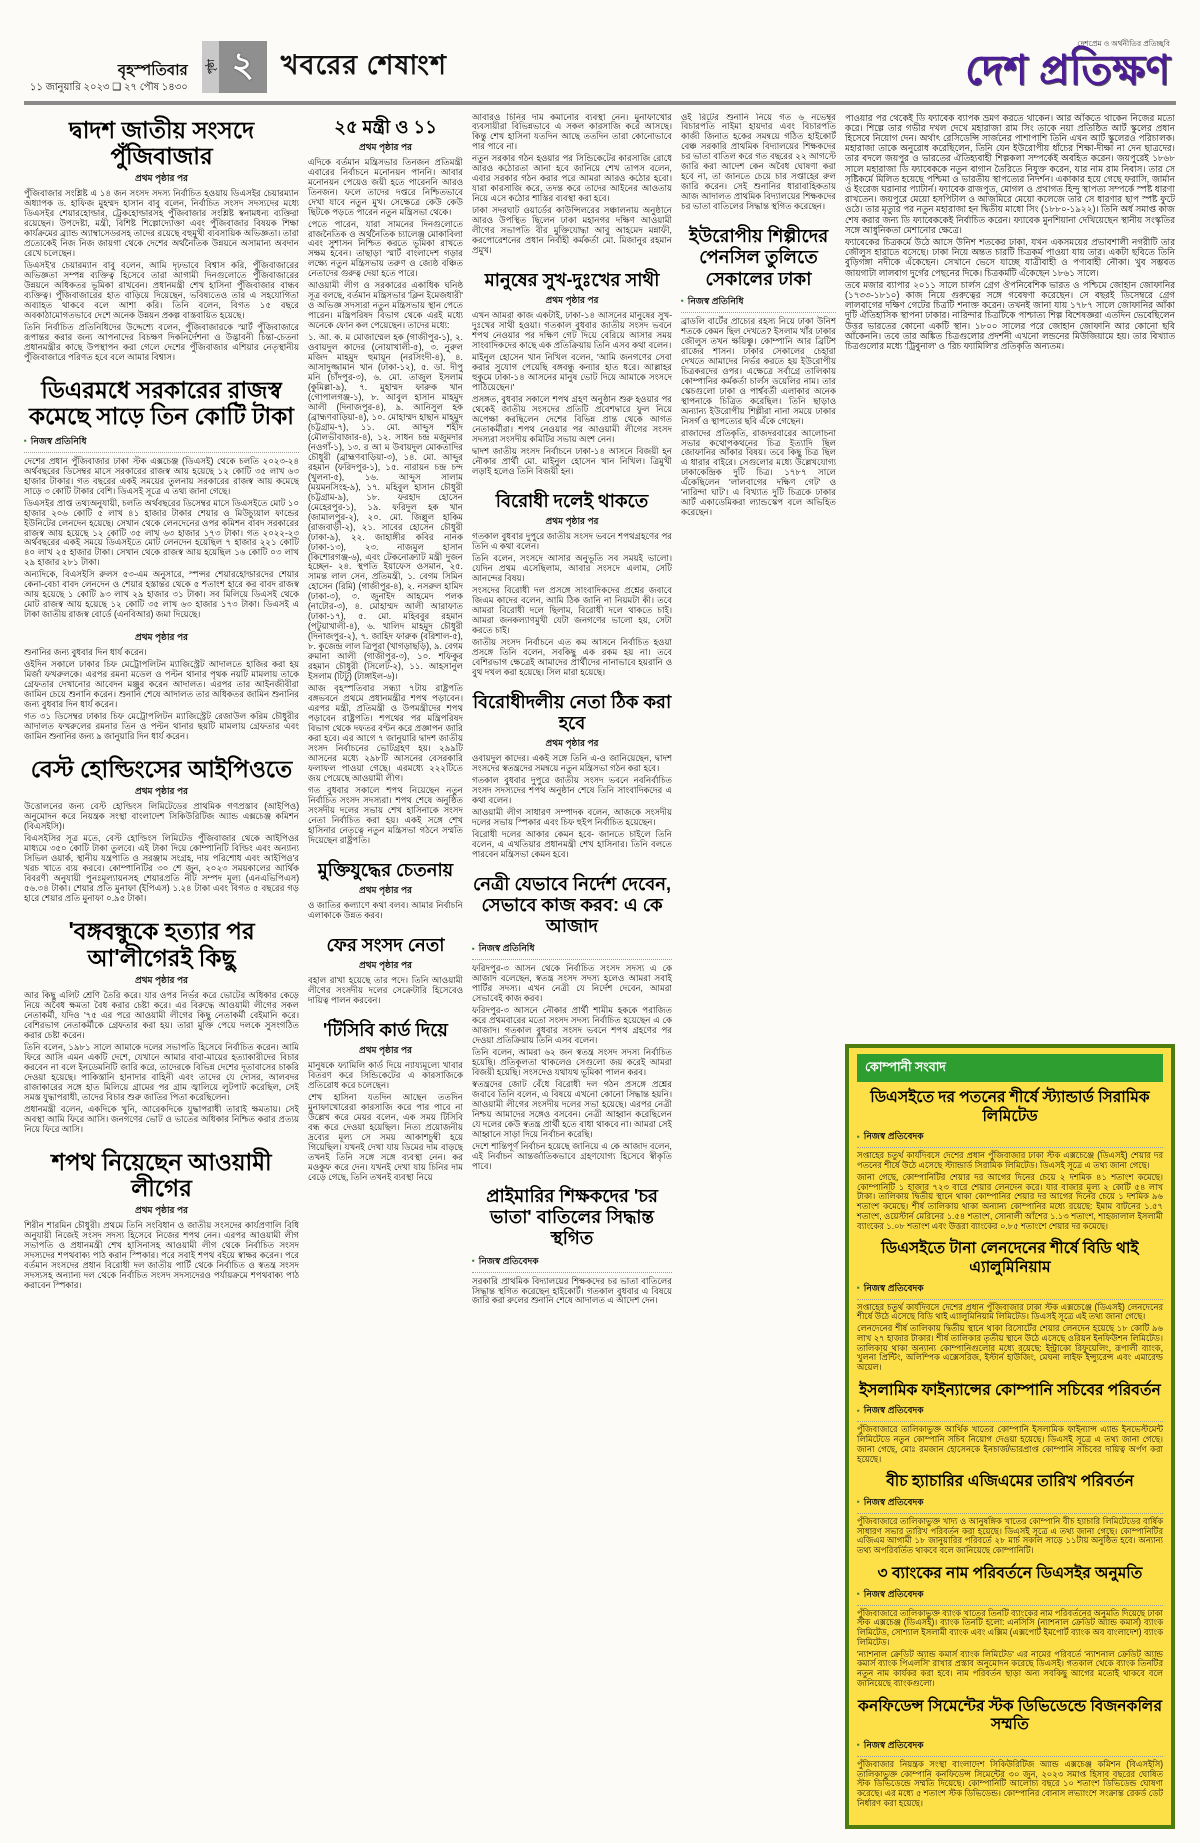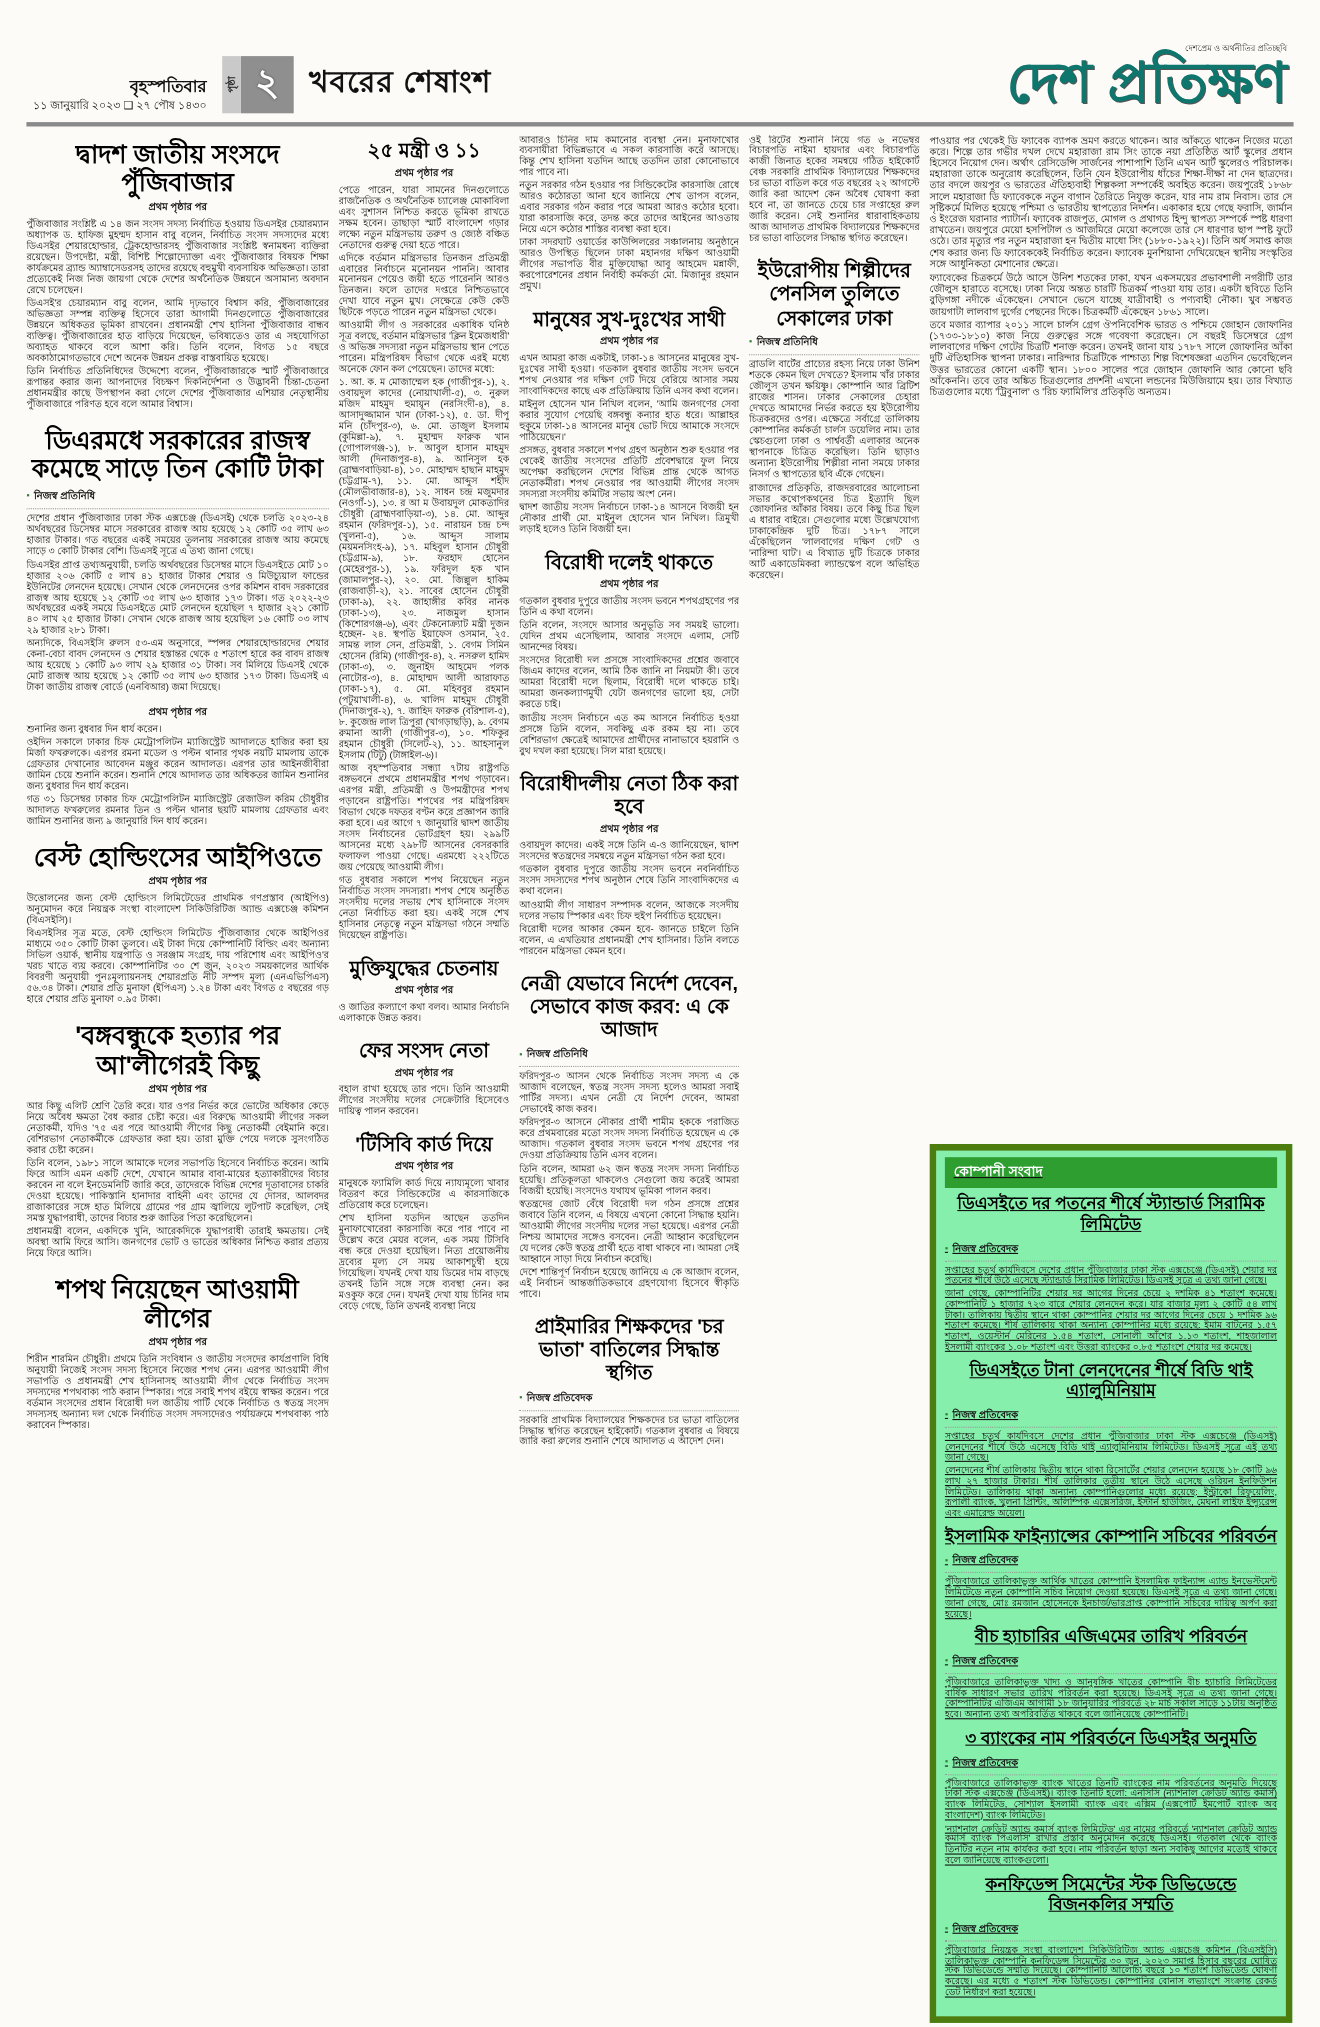--- a/index.html
+++ b/index.html
@@ -12,21 +12,21 @@
   .mast-date { text-align:right; line-height:1.2; }
   .mast-weekday { font-size:15px; font-weight:bold; }
   .mast-dateline { font-size:10px; margin-top:2px; }
   .pagebox { display:flex; height:52px; }
   .pagebox .pword { writing-mode:vertical-rl; transform:rotate(180deg); background:#c9c9c9; color:#222; font-size:9px; font-weight:bold; padding:2px 1px; display:flex; align-items:center; justify-content:center; }
   .pagebox .pnum { width:48px; background:#8f8f8f; color:#fff; font-size:34px; font-weight:800; display:flex; align-items:center; justify-content:center; text-shadow:0 0 2px #333; }
   .section-title { font-size:27px; font-weight:800; letter-spacing:1px; padding-bottom:4px; }
   .mast-spacer { flex:1; }
   .brand { text-align:right; line-height:1; padding-bottom:2px; }
   .brand-tagline { font-size:7.5px; color:#333; margin-bottom:2px; }
-  .brand-logo { font-size:51px; font-weight:800; letter-spacing:0; color:#0f766e; text-shadow:1px 1px 0 #555; }
+  .brand-logo { font-size:41px; font-weight:800; letter-spacing:0; color:#4c1d95; text-shadow:1px 1px 0 #555; }
 
   
   .content { display:flex; gap:9px; margin-top:8px; height:1716px; overflow:hidden; }
   .col { overflow:hidden; display:flex; flex-direction:column; }
   .col1 { width:275px; }
   .col2 { width:155px; }
   .col3 { width:200px; }
   .col4 { width:155px; }
   .col5 { width:330px; }
 
@@ -35,21 +35,21 @@
   .h-lg { font-size:23px; line-height:1.15; margin:4px 0 2px; }
   .h-md { font-size:18px; line-height:1.18; margin:4px 0 2px; }
   .h-co { font-size:15.5px; line-height:1.2; margin:6px 0 2px; text-align:center; }
   .kicker { text-align:center; font-size:9px; font-weight:bold; margin-bottom:3px; }
   .byline { display:flex; align-items:center; gap:4px; font-size:9px; font-weight:bold; padding:2px 0 3px; border-bottom:1px dotted #999; margin-bottom:4px; }
   .byline .bullet { color:#2e7d32; font-size:8px; line-height:1; }
   .body-p { font-size:8.6px; line-height:1.16; text-align:justify; margin-bottom:2px; word-break:break-word; }
   .col5 .body-p { font-size:8.8px; }
 
   
-  .company-box { margin-top:auto; border:6px solid #4d7c0f; background:#86efac; padding:6px 8px 8px; overflow:hidden; max-height:905px;text-decoration:underline; }
+  .company-box { margin-top:auto; border:4px solid #4d7c0f; background:#fde047; padding:6px 8px 8px; overflow:hidden; max-height:905px; }
   .company-bar { background:#2f9e31; color:#fff; font-size:12.5px; font-weight:bold; padding:4px 8px; margin-bottom:4px; }
   .company-box .body-p { font-size:8.4px; }
   .company-box .byline { margin-bottom:3px; }
 </style>
 </head>
 <body>
 
 <div class="page">
 
   <header class="masthead">
@@ -110,22 +110,22 @@
         <article class="article">
           <h2 class="headline h-lg">শপথ নিয়েছেন আওয়ামী লীগের</h2>
           <div class="kicker">প্রথম পৃষ্ঠার পর</div>
           <p class="body-p">শিরীন শারমিন চৌধুরী। প্রথমে তিনি সংবিধান ও জাতীয় সংসদের কার্যপ্রণালি বিধি অনুযায়ী নিজেই সংসদ সদস্য হিসেবে নিজের শপথ নেন। এরপর আওয়ামী লীগ সভাপতি ও প্রধানমন্ত্রী শেখ হাসিনাসহ আওয়ামী লীগ থেকে নির্বাচিত সংসদ সদস্যদের শপথবাক্য পাঠ করান স্পিকার। পরে সবাই শপথ বইয়ে স্বাক্ষর করেন। পরে বর্তমান সংসদের প্রধান বিরোধী দল জাতীয় পার্টি থেকে নির্বাচিত ও স্বতন্ত্র সংসদ সদস্যসহ অন্যান্য দল থেকে নির্বাচিত সংসদ সদস্যদেরও পর্যায়ক্রমে শপথবাক্য পাঠ করাবেন স্পিকার।</p>
         </article>
       </div>
     <div class="col col2">
         <article class="article">
           <h2 class="headline h-md">২৫ মন্ত্রী ও ১১</h2>
           <div class="kicker">প্রথম পৃষ্ঠার পর</div>
+          <p class="body-p">এদিকে বর্তমান মন্ত্রিসভার তিনজন প্রতিমন্ত্রী এবারের নির্বাচনে মনোনয়ন পাননি। আবার মনোনয়ন পেয়েও জয়ী হতে পারেননি আরও তিনজন। ফলে তাদের দপ্তরে নিশ্চিতভাবে দেখা যাবে নতুন মুখ। সেক্ষেত্রে কেউ কেউ ছিটকে পড়তে পারেন নতুন মন্ত্রিসভা থেকে।</p>
           <p class="body-p">পেতে পারেন, যারা সামনের দিনগুলোতে রাজনৈতিক ও অর্থনৈতিক চ্যালেঞ্জ মোকাবিলা এবং সুশাসন নিশ্চিত করতে ভূমিকা রাখতে সক্ষম হবেন। তাছাড়া স্মার্ট বাংলাদেশ গড়ার লক্ষ্যে নতুন মন্ত্রিসভায় তরুণ ও জ্যেষ্ঠ বঞ্চিত নেতাদের গুরুত্ব দেয়া হতে পারে।</p>
-          <p class="body-p">এদিকে বর্তমান মন্ত্রিসভার তিনজন প্রতিমন্ত্রী এবারের নির্বাচনে মনোনয়ন পাননি। আবার মনোনয়ন পেয়েও জয়ী হতে পারেননি আরও তিনজন। ফলে তাদের দপ্তরে নিশ্চিতভাবে দেখা যাবে নতুন মুখ। সেক্ষেত্রে কেউ কেউ ছিটকে পড়তে পারেন নতুন মন্ত্রিসভা থেকে।</p>
           <p class="body-p">আওয়ামী লীগ ও সরকারের একাধিক ঘনিষ্ঠ সূত্র বলছে, বর্তমান মন্ত্রিসভার 'ক্লিন ইমেজধারী' ও অভিজ্ঞ সদস্যরা নতুন মন্ত্রিসভায় স্থান পেতে পারেন। মন্ত্রিপরিষদ বিভাগ থেকে এরই মধ্যে অনেকে ফোন কল পেয়েছেন। তাদের মধ্যে:</p>
           <p class="body-p">১. আ. ক. ম মোজাম্মেল হক (গাজীপুর-১), ২. ওবায়দুল কাদের (নোয়াখালী-৫), ৩. নুরুল মজিদ মাহমুদ হুমায়ূন (নরসিংদী-৪), ৪. আসাদুজ্জামান খান (ঢাকা-১২), ৫. ডা. দীপু মনি (চাঁদপুর-৩), ৬. মো. তাজুল ইসলাম (কুমিল্লা-৯), ৭. মুহাম্মদ ফারুক খান (গোপালগঞ্জ-১), ৮. আবুল হাসান মাহমুদ আলী (দিনাজপুর-৪), ৯. আনিসুল হক (ব্রাহ্মণবাড়িয়া-৪), ১০. মোহাম্মদ হাছান মাহমুদ (চট্টগ্রাম-৭), ১১. মো. আব্দুস শহীদ (মৌলভীবাজার-৪), ১২. সাধন চন্দ্র মজুমদার (নওগাঁ-১), ১৩. র আ ম উবায়দুল মোকতাদির চৌধুরী (ব্রাহ্মণবাড়িয়া-৩), ১৪. মো. আব্দুর রহমান (ফরিদপুর-১), ১৫. নারায়ন চন্দ্র চন্দ (খুলনা-৫), ১৬. আব্দুস সালাম (ময়মনসিংহ-৯), ১৭. মহিবুল হাসান চৌধুরী (চট্টগ্রাম-৯), ১৮. ফরহাদ হোসেন (মেহেরপুর-১), ১৯. ফরিদুল হক খান (জামালপুর-২), ২০. মো. জিল্লুল হাকিম (রাজবাড়ী-২), ২১. সাবের হোসেন চৌধুরী (ঢাকা-৯), ২২. জাহাঙ্গীর কবির নানক (ঢাকা-১৩), ২৩. নাজমুল হাসান (কিশোরগঞ্জ-৬), এবং টেকনোক্র্যাট মন্ত্রী দুজন হচ্ছেন- ২৪. স্থপতি ইয়াফেস ওসমান, ২৫. সামন্ত লাল সেন, প্রতিমন্ত্রী, ১. বেগম সিমিন হোসেন (রিমি) (গাজীপুর-৪), ২. নসরুল হামিদ (ঢাকা-৩), ৩. জুনাইদ আহমেদ পলক (নাটোর-৩), ৪. মোহাম্মদ আলী আরাফাত (ঢাকা-১৭), ৫. মো. মহিববুর রহমান (পটুয়াখালী-৪), ৬. খালিদ মাহমুদ চৌধুরী (দিনাজপুর-২), ৭. জাহিদ ফারুক (বরিশাল-৫), ৮. কুজেন্দ্র লাল ত্রিপুরা (খাগড়াছড়ি), ৯. বেগম রুমানা আলী (গাজীপুর-৩), ১০. শফিকুর রহমান চৌধুরী (সিলেট-২), ১১. আহসানুল ইসলাম (টিটু) (টাঙ্গাইল-৬)।</p>
           <p class="body-p">আজ বৃহস্পতিবার সন্ধ্যা ৭টায় রাষ্ট্রপতি বঙ্গভবনে প্রথমে প্রধানমন্ত্রীর শপথ পড়াবেন। এরপর মন্ত্রী, প্রতিমন্ত্রী ও উপমন্ত্রীদের শপথ পড়াবেন রাষ্ট্রপতি। শপথের পর মন্ত্রিপরিষদ বিভাগ থেকে দফতর বণ্টন করে প্রজ্ঞাপন জারি করা হবে। এর আগে ৭ জানুয়ারি দ্বাদশ জাতীয় সংসদ নির্বাচনের ভোটগ্রহণ হয়। ২৯৯টি আসনের মধ্যে ২৯৮টি আসনের বেসরকারি ফলাফল পাওয়া গেছে। এরমধ্যে ২২২টিতে জয় পেয়েছে আওয়ামী লীগ।</p>
           <p class="body-p">গত বুধবার সকালে শপথ নিয়েছেন নতুন নির্বাচিত সংসদ সদস্যরা। শপথ শেষে অনুষ্ঠিত সংসদীয় দলের সভায় শেখ হাসিনাকে সংসদ নেতা নির্বাচিত করা হয়। একই সঙ্গে শেখ হাসিনার নেতৃত্বে নতুন মন্ত্রিসভা গঠনে সম্মতি দিয়েছেন রাষ্ট্রপতি।</p>
         </article>
         <article class="article">
           <h2 class="headline h-md">মুক্তিযুদ্ধের চেতনায়</h2>
           <div class="kicker">প্রথম পৃষ্ঠার পর</div>
           <p class="body-p">ও জাতির কল্যাণে কথা বলব। আমার নির্বাচনি এলাকাকে উন্নত করব।</p>
         </article>

